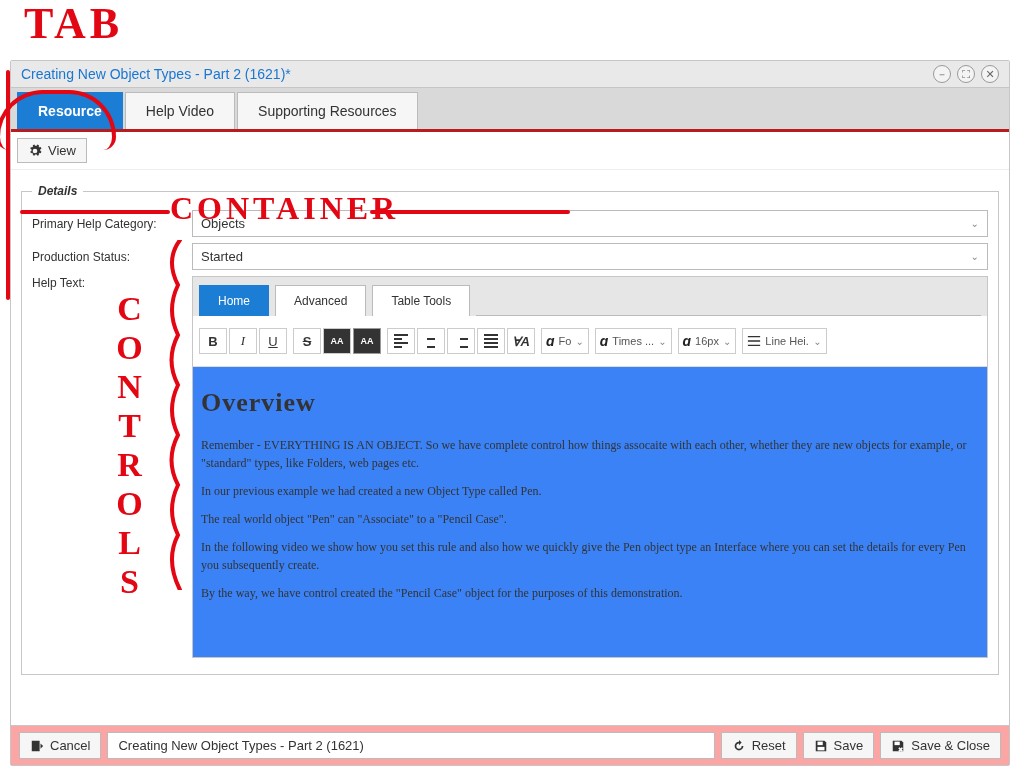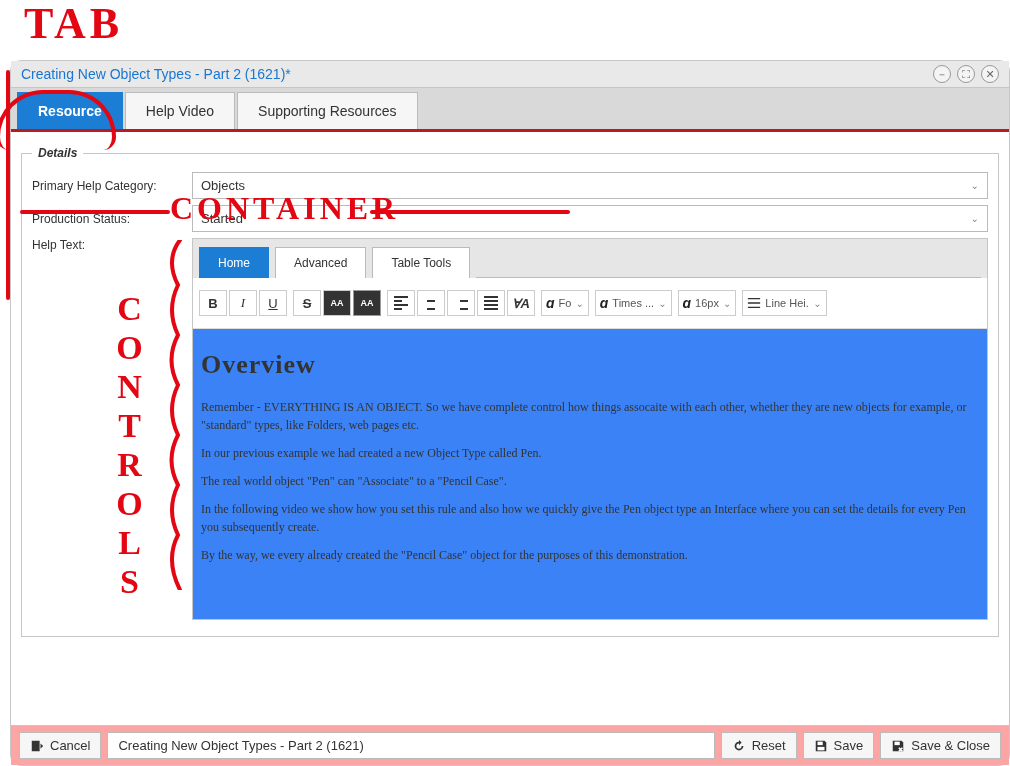--- a/index.html
+++ b/index.html
@@ -8,21 +8,21 @@
 .handwritten { position: absolute; color: #e30613; font-family: 'Comic Sans MS', cursive; font-weight: bold; pointer-events: none; z-index: 100; }
 .hw-tab { top: -2px; left: 24px; font-size: 44px; letter-spacing: 4px; }
 .hw-container { top: 190px; left: 170px; font-size: 32px; letter-spacing: 4px; }
 .hw-controls { top: 290px; left: 110px; font-size: 34px; letter-spacing: 2px; writing-mode: vertical-rl; text-orientation: upright; }
 .hw-line1 { position: absolute; top: 210px; left: 20px; width: 150px; height: 4px; background: #e30613; z-index: 100; border-radius: 2px;}
 .hw-line2 { position: absolute; top: 210px; left: 370px; width: 200px; height: 4px; background: #e30613; z-index: 100; border-radius: 2px;}
 .hw-circle { position:absolute; top:90px; left:-4px; width:120px; height:60px; border:4px solid #e30613; border-bottom:none; border-radius:50px 50px 14px 14px; z-index:100;}
 .hw-brace { position:absolute; top:240px; left:160px; width:28px; height:350px; z-index:100; pointer-events:none;}
 .hw-side { position:absolute; top:70px; left:6px; width:4px; height:230px; background:#e30613; z-index:100; border-radius:2px;}
 
-.window { position: absolute; top: 60px; left: 10px; right: 0; bottom: 0; border: 1px solid #c6c6c6; background: #fff; display: flex; flex-direction: column; border-radius: 11px; }
+.window { position: absolute; top: 60px; left: 10px; right: 0; bottom: 0; border: 1px solid #c6c6c6; background: #fff; display: flex; flex-direction: column; border-radius: 2px; }
 .titlebar { display: flex; align-items: center; justify-content: space-between; background: #e9e9e9; padding: 4px 10px; border-bottom: 1px solid #c6c6c6; }
 .titlebar-title { color: #1976d2; font-size: 14px; }
 .titlebar-buttons { display: flex; gap: 6px; }
 .winbtn { width: 18px; height: 18px; border: 1px solid #999; border-radius: 50%; background: #f4f4f4; display: flex; align-items: center; justify-content: center; font-size: 11px; color: #666; cursor: pointer; }
 
 .tabstrip { display: flex; align-items: flex-end; background: #d9d9d9; padding-top: 4px; border-bottom: 3px solid #b91c1c; gap: 2px; padding-left: 6px; }
 .tab { padding: 10px 20px; background: #f6f6f6; border: 1px solid #bbb; border-bottom: none; font-size: 14px; cursor: pointer; }
 .tab.active { background: #1c7dd4; color: #fff; border-color: #1c7dd4; font-weight: bold; }
 
 .view-row { padding: 6px; border-bottom: 1px solid #eee; }
@@ -93,20 +93,28 @@
       <span class="winbtn">✕</span>
     </div>
   </div>
 
   <div class="tabstrip">
     <div class="tab active">Resource</div>
     <div class="tab">Help Video</div>
     <div class="tab">Supporting Resources</div>
   </div>
 
+  <div class="view-row">
+    <span class="view-btn">
+      <svg class="gear" viewBox="0 0 24 24">
+          <path fill="#333" d="M12 8a4 4 0 100 8 4 4 0 000-8zm9 4l2 1-1 3-2-1a8 8 0 01-2 2l1 2-3 1-1-2a8 8 0 01-3 0l-1 2-3-1 1-2a8 8 0 01-2-2l-2 1-1-3 2-1a8 8 0 010-3l-2-1 1-3 2 1a8 8 0 012-2l-1-2 3-1 1 2a8 8 0 013 0l1-2 3 1-1 2a8 8 0 012 2l2-1 1 3-2 1a8 8 0 010 3z"></path>
+        </svg>
+      <span>View</span>
+    </span>
+  </div>
 
   <div class="content-wrap">
     <div class="content-scroll">
       <fieldset class="details-box">
         <legend>Details</legend>
 
         <div class="form-row">
           <div class="form-label">Primary Help Category:</div>
           <div class="form-control">
             <div class="dropdown">
@@ -204,21 +212,21 @@
                     <span class="lbl">Line Hei...</span>
                     <span class="chev">⌄</span>
                   </div>
               </div>
               <div class="editor-body">
                 <h2>Overview</h2>
                 <p>Remember - EVERYTHING IS AN OBJECT.  So we have complete control how things assocaite with each other, whether they are new objects for example, or "standard" types, like Folders, web pages etc.</p>
                 <p>In our previous example we had created a new Object Type called Pen.</p>
                 <p>The real world object "Pen" can "Associate" to a "Pencil Case".</p>
                 <p>In the following video we show how you set this rule and also how we quickly give the Pen object type an Interface where you can set the details for every Pen you subsequently create.</p>
-                <p>By the way, we every already created the "Pencil Case" object for the purposes of this demonstration.</p>
+                <p>By the way, we have control created the "Pencil Case" object for the purposes of this demonstration.</p>
 
               </div>
             </div>
           </div>
         </div>
       </fieldset>
     </div>
   </div>
 
   <div class="footer">

